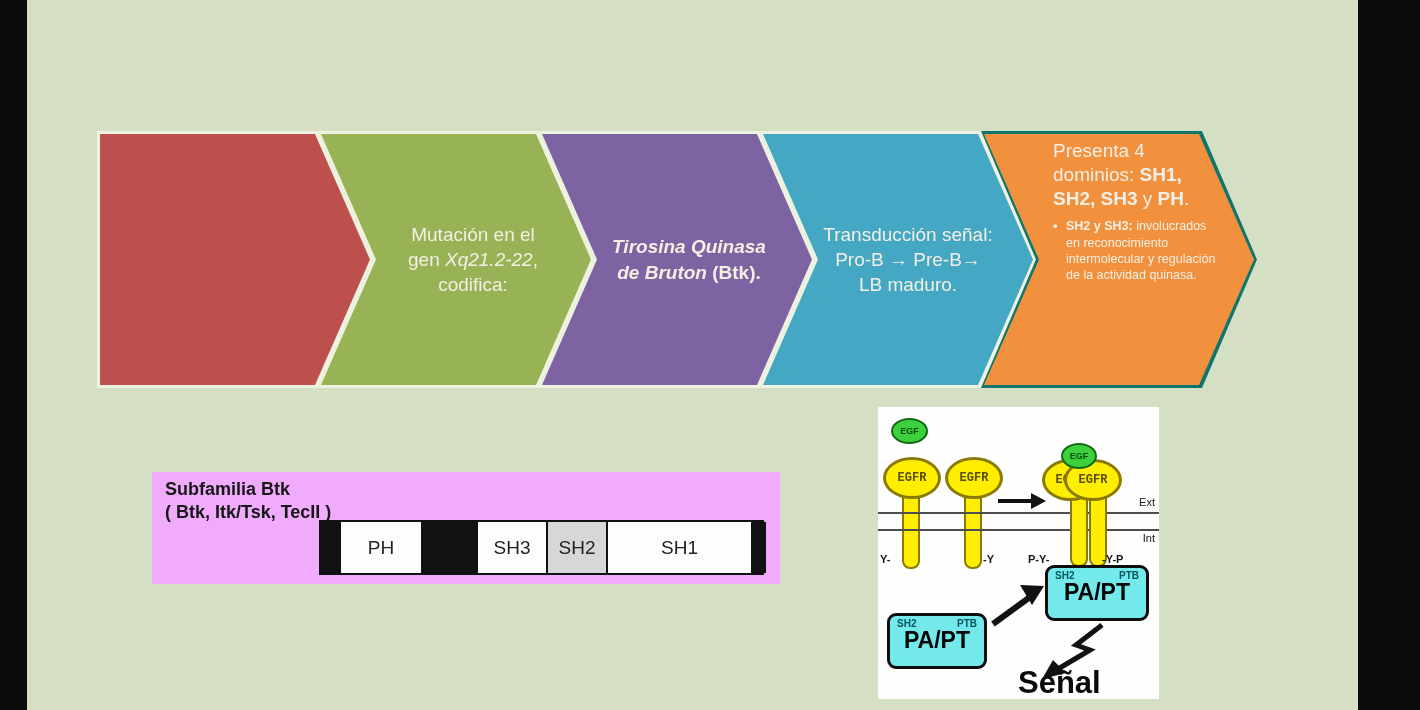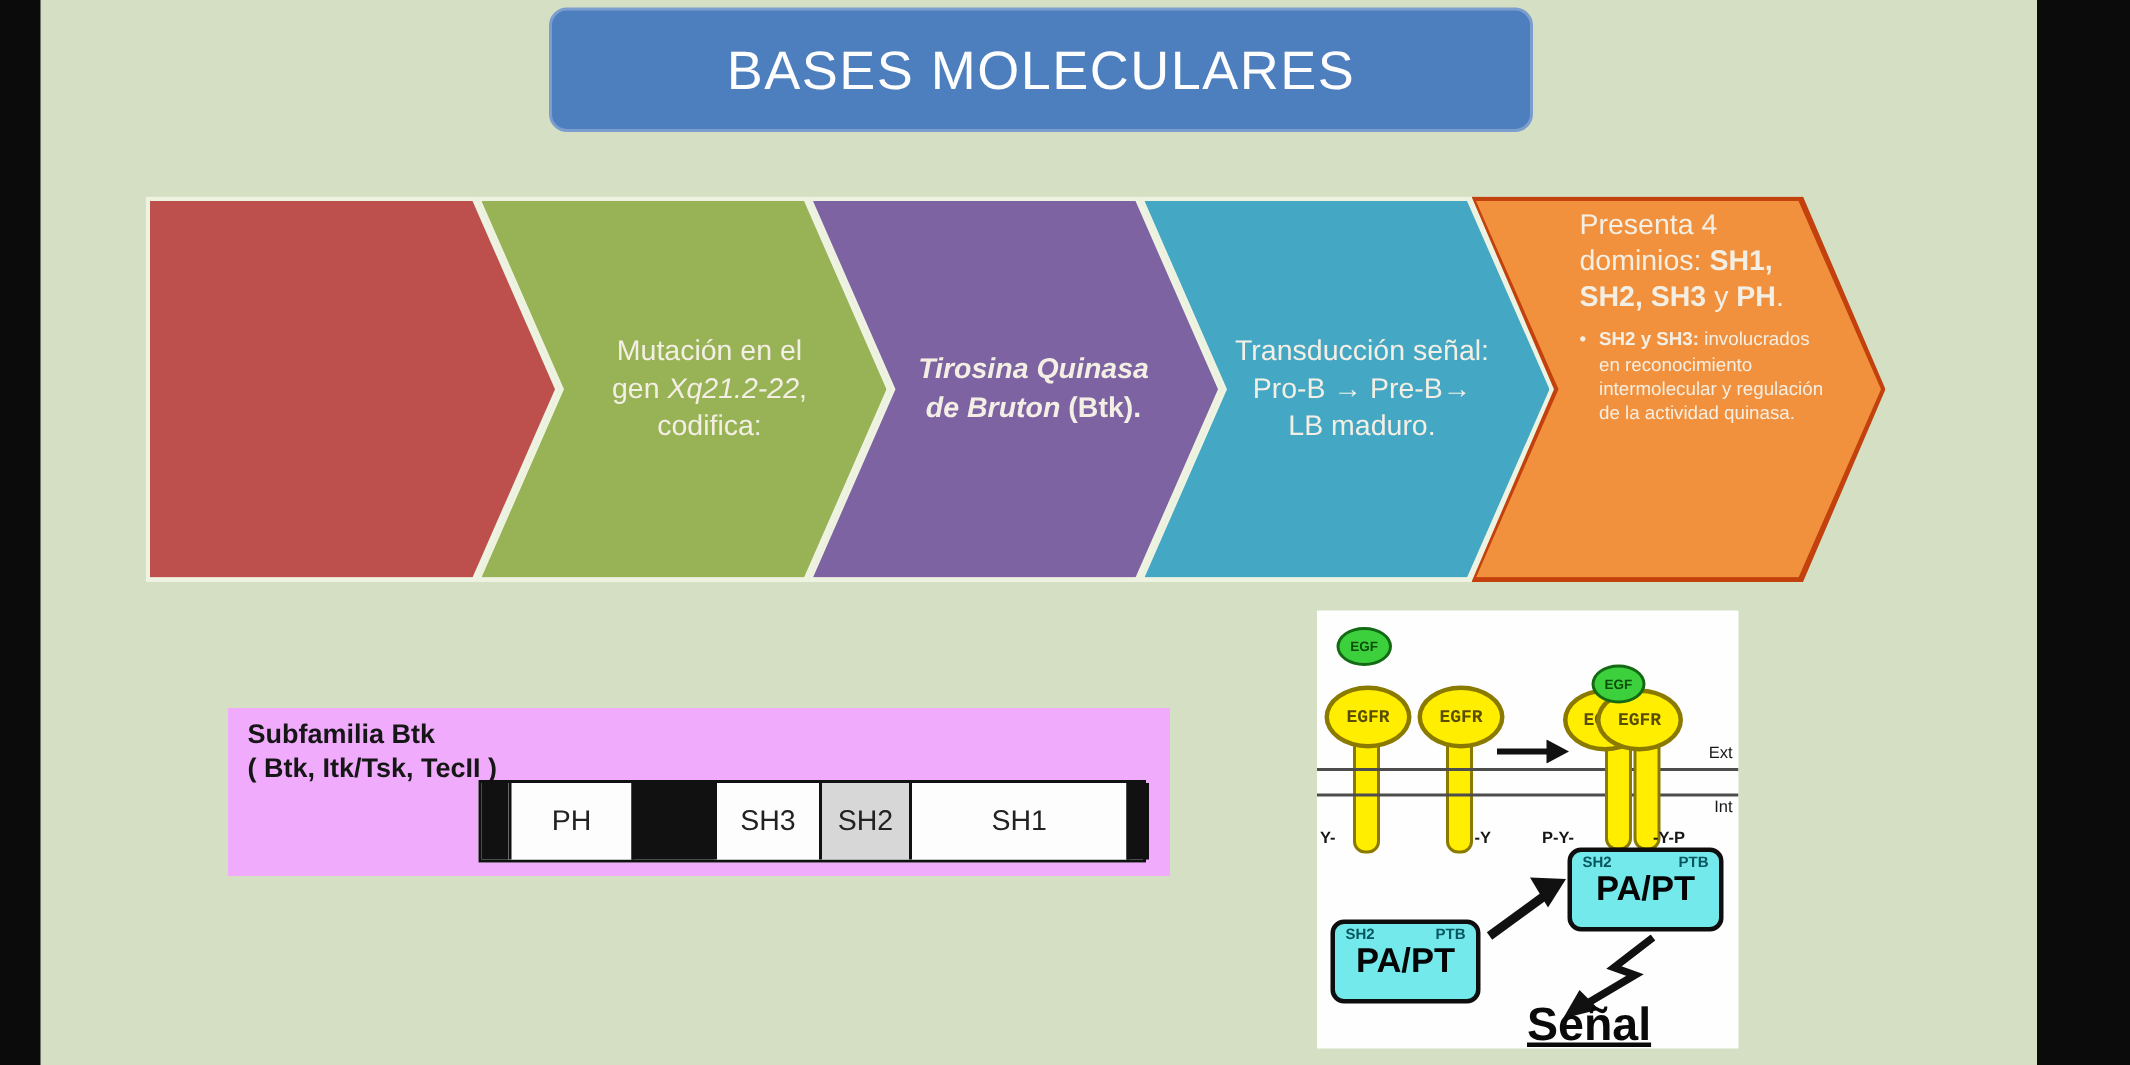--- a/index.html
+++ b/index.html
@@ -57,32 +57,29 @@
     background:var(--receptor-yellow,#ffee00); border:3px solid var(--receptor-border,#8a7a00);
     display:flex; align-items:center; justify-content:center; font-size:12px; font-weight:bold; color:#584d00; overflow:hidden;font-family:Liberation Mono, monospace; }
   .stalk { position:absolute; width:18px; background:var(--receptor-yellow,#ffee00);
     border:2px solid var(--receptor-border,#8a7a00); border-radius:0 0 8px 8px; }
   .membrane { position:absolute; left:0; width:100%; height:2px; background:#4d4d4d; }
   .mem-label { position:absolute; right:4px; font-size:11px; color:#161616; }
   .y-label { position:absolute; font-size:11px; font-weight:bold; color:#161616; }
   .papt-box { position:absolute; background:var(--papt-cyan,#74e9ec); border:3px solid #0e0e0e; border-radius:9px; }
   .sh-row { display:flex; justify-content:space-between; padding:2px 7px 0; font-size:10px; font-weight:bold; color:#05565e; }
   .papt-label { text-align:center; font-size:23px; font-weight:bold; color:#050505; margin-top:-2px; }
-  .signal-label { position:absolute; left:140px; top:258px; font-size:31px; font-weight:bold; color:#0a0a0a;text-decoration:underline; }
+  .signal-label { position:absolute; left:140px; top:258px; font-size:31px; font-weight:bold; color:#0a0a0a; }
   .svg-arrow { position:absolute; }
 </style>
 </head>
 <body>
 
 <div class="screen">
   <div class="slide">
 
-    <div class="title-box">
-      <span>BASES MOLECULARES</span>
-    </div>
 
     <div class="chevrons">
 
       <div class="chev first" style="left: 0px; background: rgb(238, 242, 224);">
         <div class="chev-fill" style="background: rgb(189, 79, 77);"></div>
       </div>
 
       <div class="chev" style="left: 221px; background: rgb(238, 242, 224);">
         <div class="chev-fill" style="background: rgb(152, 178, 86);"></div>
         <div class="chev-text" style="left:62px; right:46px;margin-left:18px;">
@@ -97,21 +94,21 @@
         </div>
       </div>
 
       <div class="chev" style="left: 442px; background: rgb(238, 242, 224);">
         <div class="chev-fill" style="background: rgb(125, 99, 161);"></div>
         <div class="chev-text" style="left:66px; right:42px;">
           <span><span class="kinase-name">Tirosina Quinasa de Bruton</span><span class="kinase-abbr"> (Btk).</span></span>
         </div>
       </div>
 
-      <div class="chev" style="left: 884px; background: #c2410c;">
+      <div class="chev" style="left: 884px; background: #0f766e;">
         <div class="chev-fill" style="background: rgb(241, 145, 62);"></div>
         <div class="chev-text listy">
           <div class="chev-heading"><span>Presenta 4 dominios: </span><b>SH1, SH2, SH3</b><span> y </span><b>PH</b><span>.</span></div>
           <div class="chev-bullet">
             <span class="marker">•</span>
             <span><b>SH2 y SH3:</b><span> involucrados en reconocimiento intermolecular y regulación de la actividad quinasa.</span></span>
           </div>
         </div>
       </div>
     </div>

